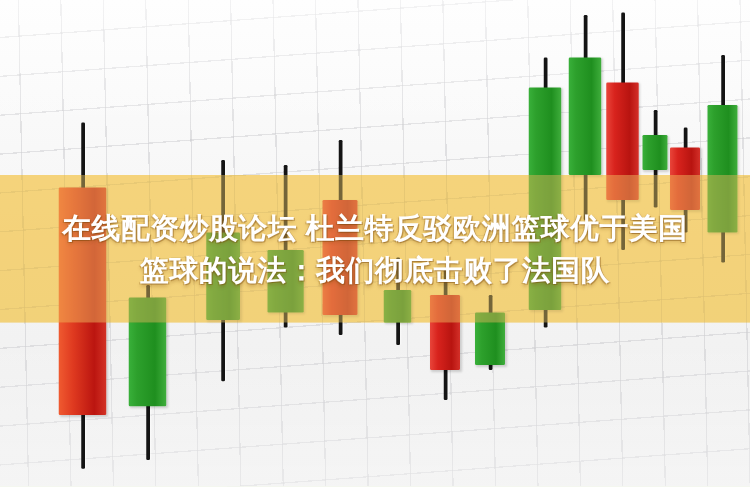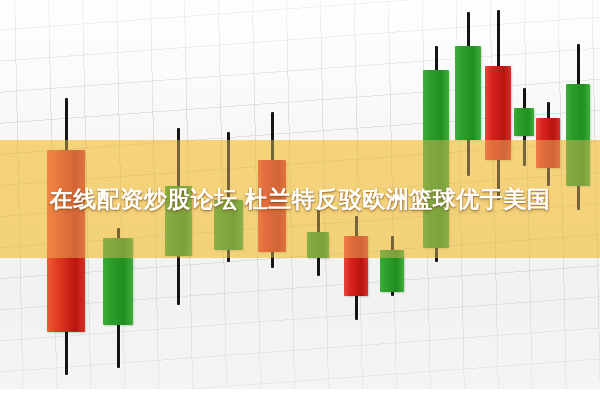--- a/index.html
+++ b/index.html
@@ -178,15 +178,16 @@
         <div class="wick" style="top: 44px; height: 166px;"></div>
         <div class="body up" style="top: 84px; height: 102px;"></div>
       </div>
     </div>
 
   <div class="banner"></div>
   <div class="banner-lighten"></div>
 
   <div class="headline">
     <div class="line">在线配资炒股论坛 杜兰特反驳欧洲篮球优于美国</div>
+    <div class="line">篮球的说法：我们彻底击败了法国队</div>
   </div>
 
 </div>
 
 </body></html>

